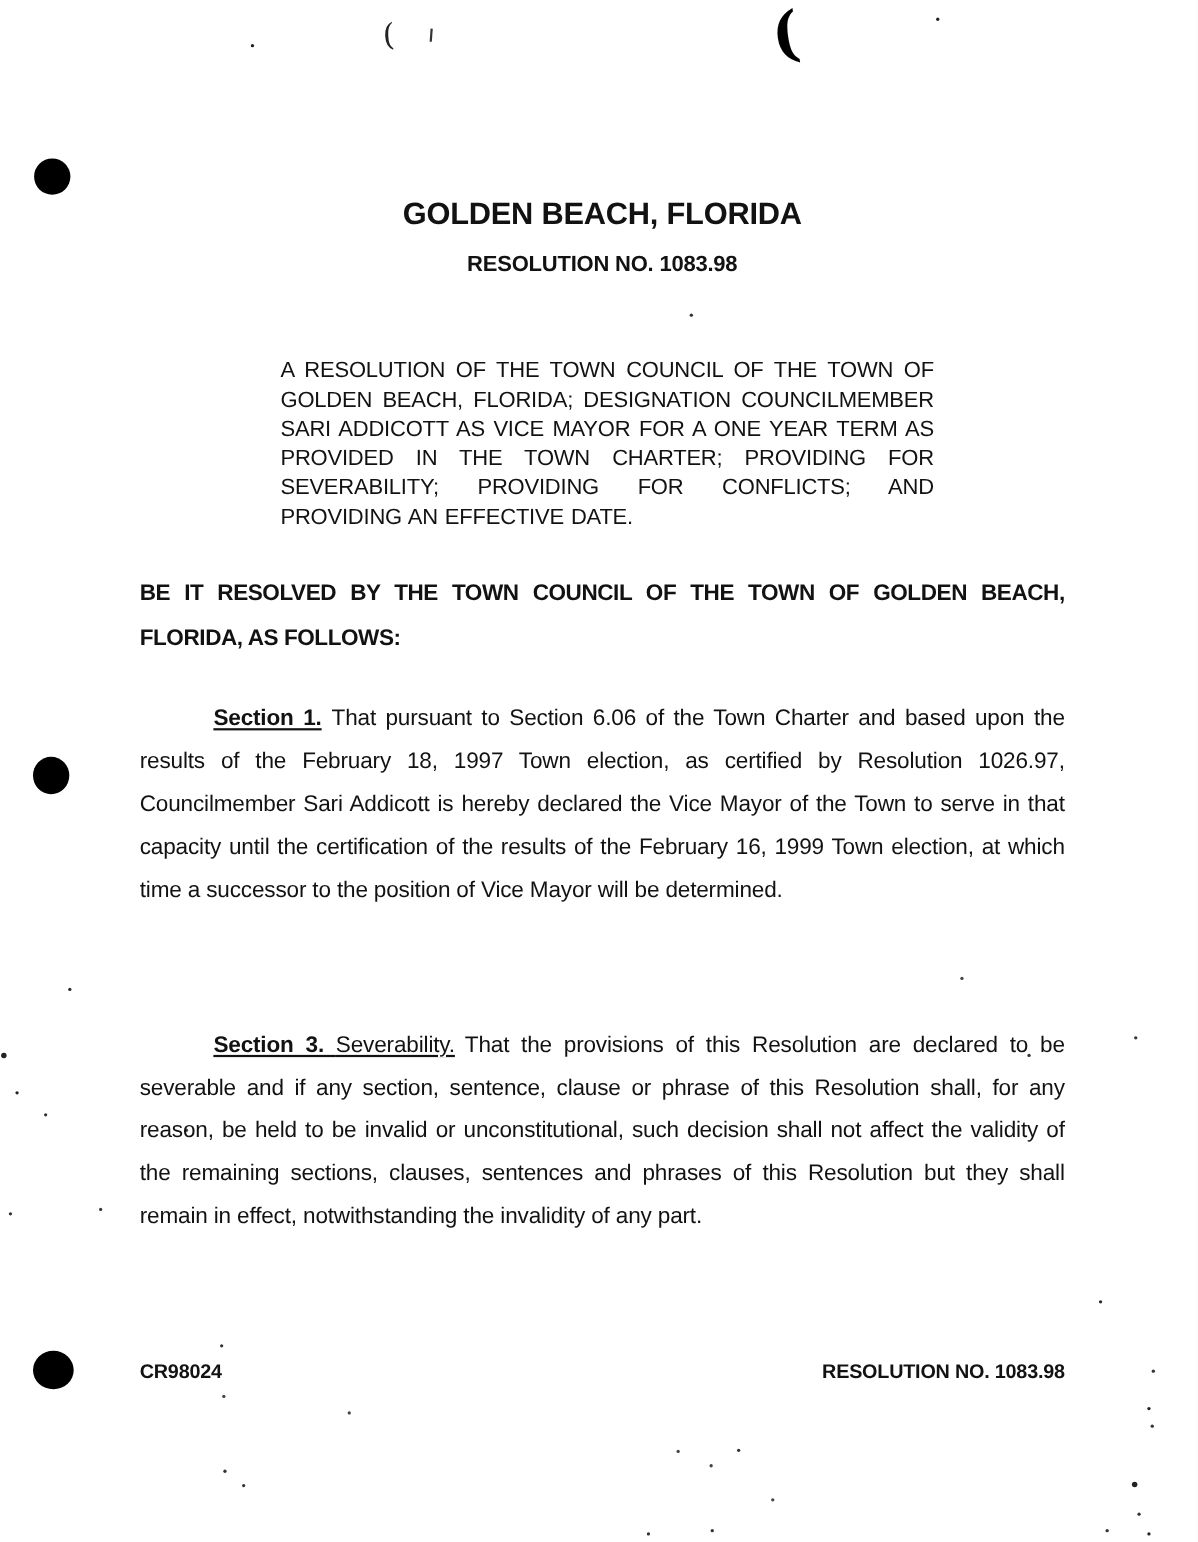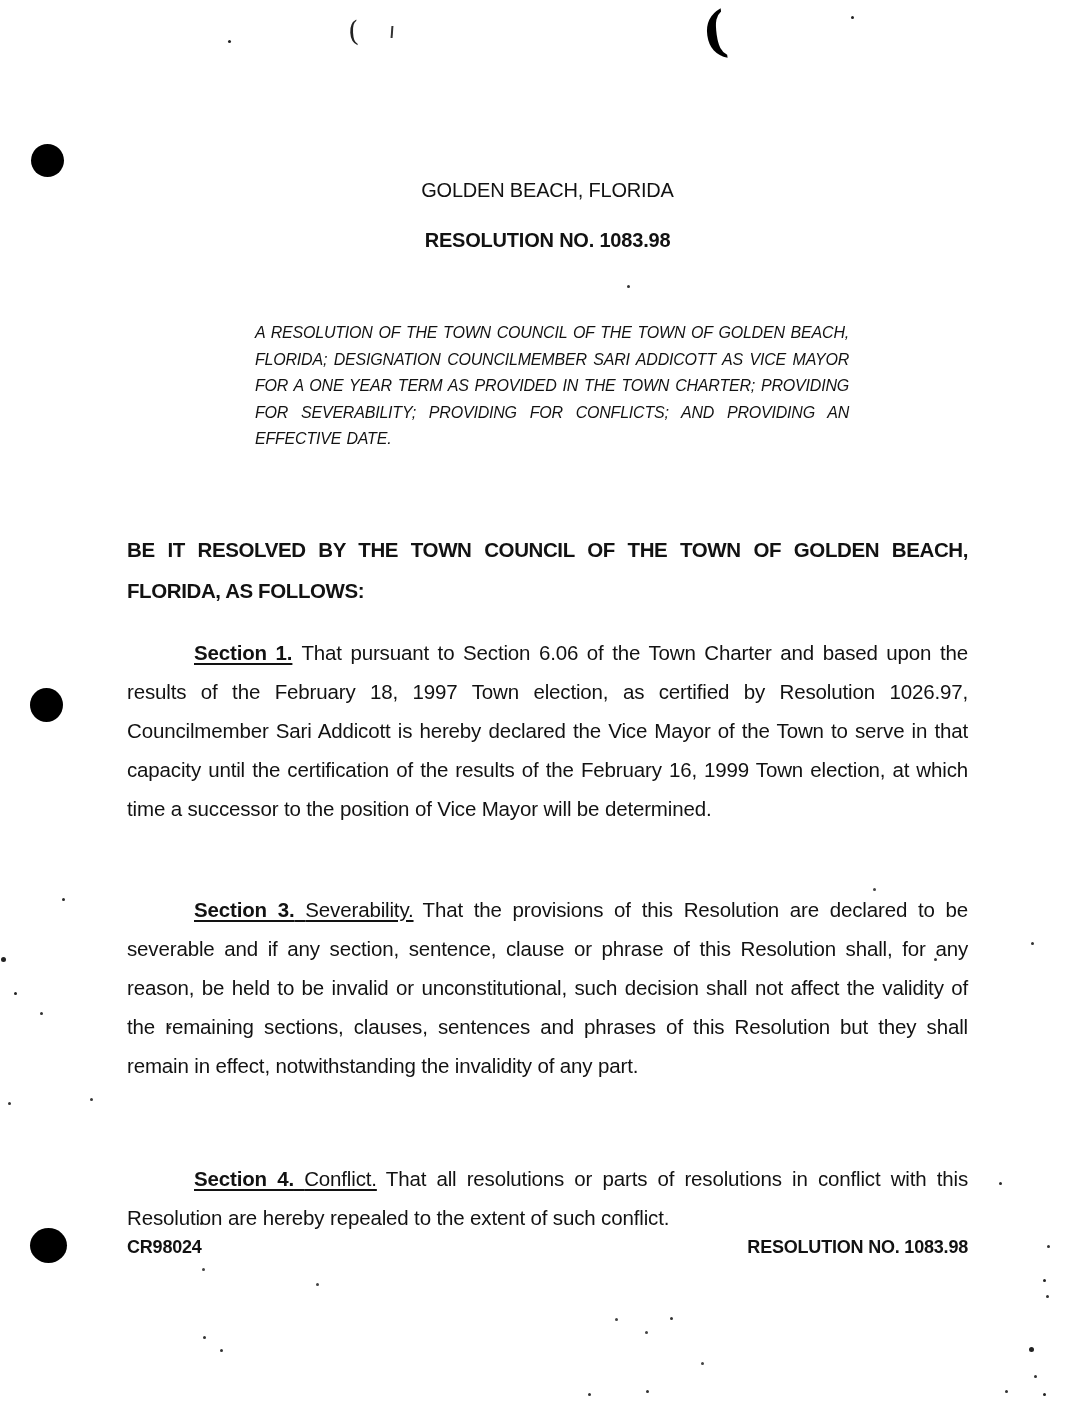--- a/index.html
+++ b/index.html
@@ -20,60 +20,59 @@
 
   
   .content-block {
     position: absolute;
     left: 127px;
     width: 841px;
   }
   .doc-title {
     top: 179px;
     text-align: center;
-    font-weight: normal;
-    font-size: 20px;
+    font-weight: bold;
+    font-size: 28px;
     letter-spacing: -0.2px;
   }
   .doc-resno {
     top: 229px;
     text-align: center;
     font-weight: bold;
     font-size: 20px;
     letter-spacing: -0.2px;
   }
   .preamble {
     top: 304px;
     left: 255px;
     width: 594px;
-    font-size: 16px;
+    font-size: 20px;
     line-height: 26.5px;
     text-align: justify;
     letter-spacing: -0.2px;
     word-spacing: 1px;
-    font-style: italic;
   }
   .resolved {
-    top: 508px;
+    top: 497px;
     font-weight: bold;
     font-size: 20.5px;
     line-height: 41px;
     text-align: justify;
     letter-spacing: -0.4px;
   }
   .sec {
     font-size: 20.5px;
     line-height: 39px;
     text-align: justify;
     text-indent: 67px;
     letter-spacing: -0.15px;
   }
   .sec-1 { top: 612px; }
   .sec-2 { top: 829px; line-height: 37px; }
-  .sec-3 { top: 869px; }
+  .sec-3 { top: 909px; }
   .sec-4 { top: 1138px; }
   .sec-title {
     text-decoration: underline;
     text-decoration-thickness: 2px;
     text-underline-offset: 3px;
     margin-right: 9px;
   }
   .b { font-weight: bold; }
   .footer-row {
     top: 1237px;
@@ -185,20 +184,19 @@
 
   <p class="abs preamble">A RESOLUTION OF THE TOWN COUNCIL OF THE TOWN OF GOLDEN BEACH, FLORIDA; DESIGNATION COUNCILMEMBER SARI ADDICOTT AS VICE MAYOR FOR A ONE YEAR TERM AS PROVIDED IN THE TOWN CHARTER; PROVIDING FOR SEVERABILITY; PROVIDING FOR CONFLICTS; AND PROVIDING AN EFFECTIVE DATE.</p>
 
   <p class="content-block resolved">BE IT RESOLVED BY THE TOWN COUNCIL OF THE TOWN OF GOLDEN BEACH, FLORIDA, AS FOLLOWS:</p>
 
   <p class="content-block sec sec-1"><span class="sec-title"><span class="b">Section 1.</span></span><span>That pursuant to Section 6.06 of the Town Charter and based upon the results of the February 18, 1997 Town election, as certified by Resolution 1026.97, Councilmember Sari Addicott is hereby declared the Vice Mayor of the Town to serve in that capacity until the certification of the results of the February 16, 1999 Town election, at which time a successor to the position of Vice Mayor will be determined.</span></p>
 
 
   <p class="content-block sec sec-3"><span class="sec-title"><span class="b">Section 3.</span> <span>Severability.</span></span><span>That the provisions of this Resolution are declared to be severable and if any section, sentence, clause or phrase of this Resolution shall, for any reason, be held to be invalid or unconstitutional, such decision shall not affect the validity of the remaining sections, clauses, sentences and phrases of this Resolution but they shall remain in effect, notwithstanding the invalidity of any part.</span></p>
 
-  <p class="content-block sec sec-4"><span class="sec-title"><span class="b">Section 4.</span> <span>Conflict.</span></span><span>That all resolutions or parts of resolutions in conflict with this Resolution are hereby repealed to the extent of such conflict.</span></p>
 
   <div class="content-block footer-row">
     <span>CR98024</span>
     <span>RESOLUTION NO. 1083.98</span>
   </div>
 
 </div>
 
 </body></html>

